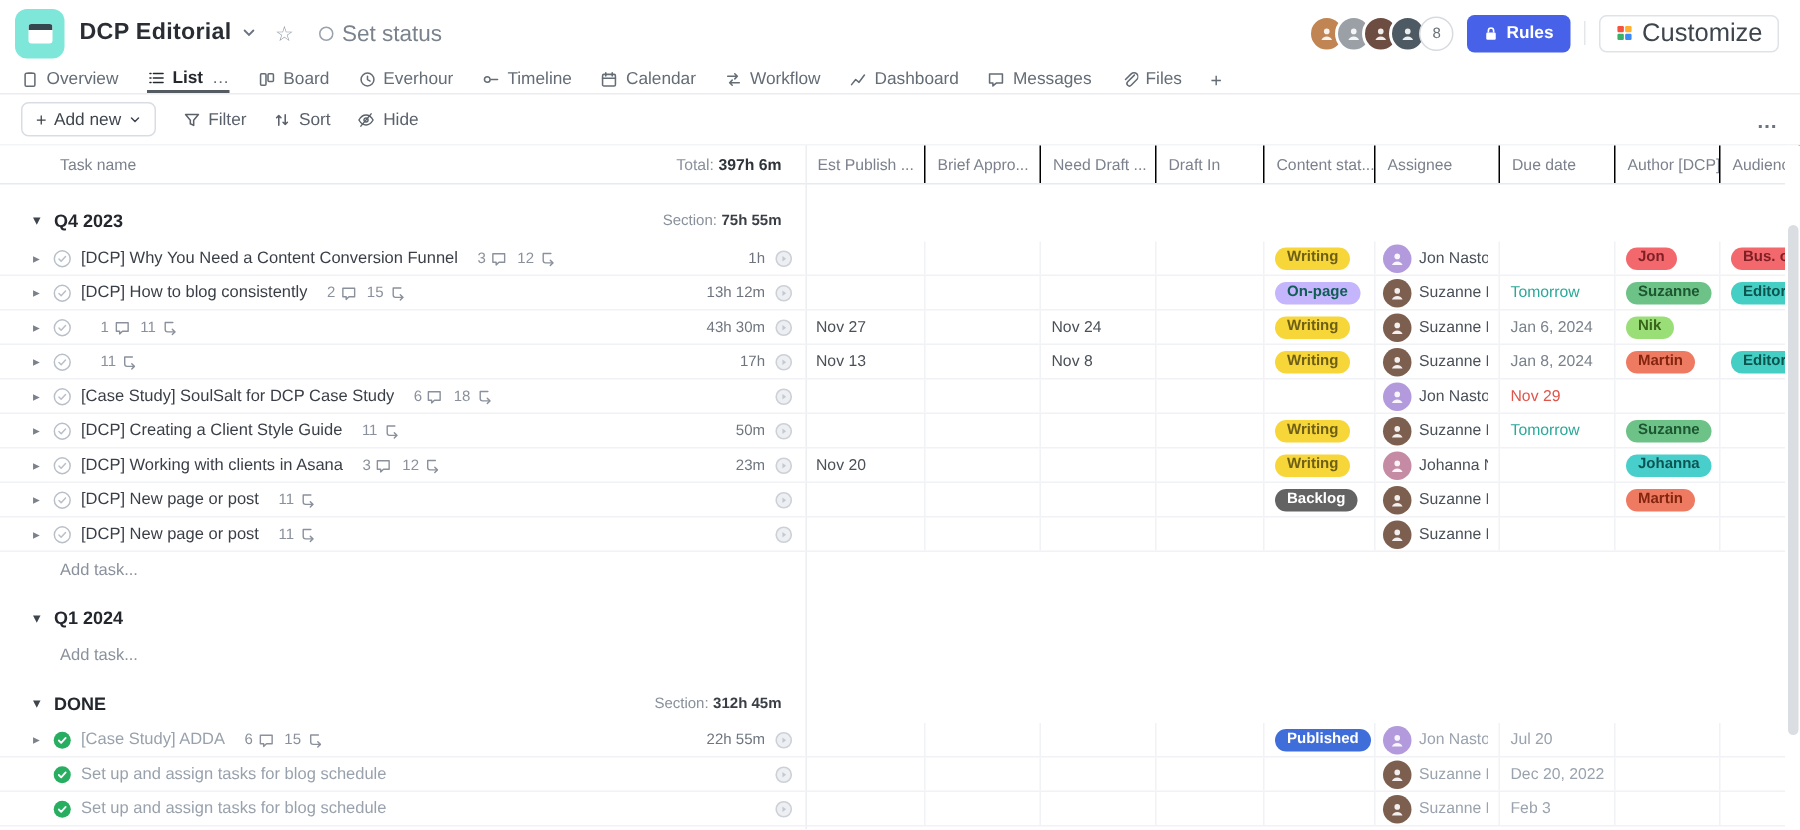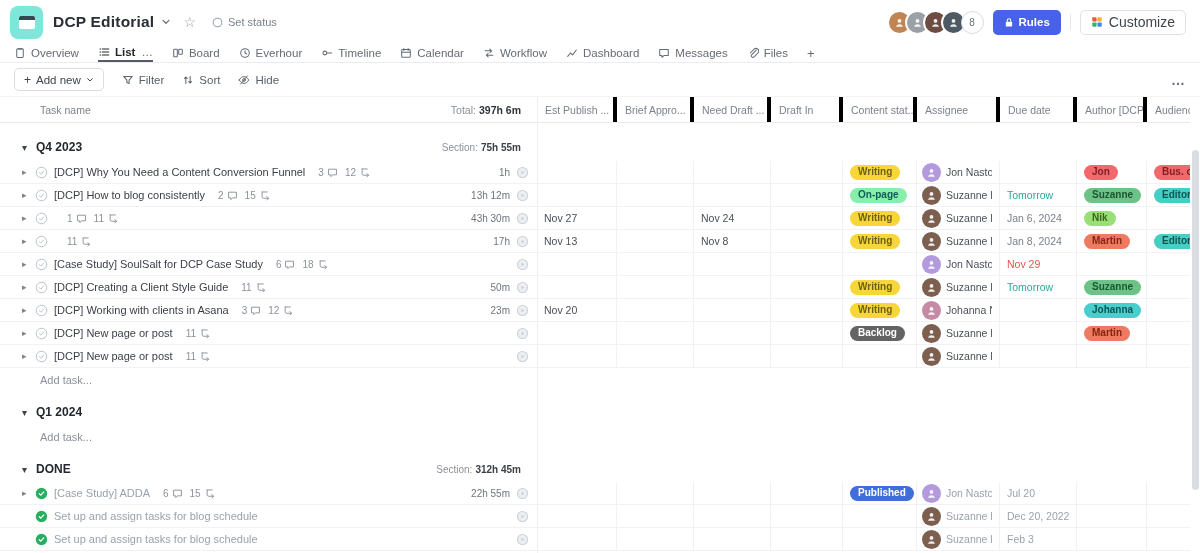--- a/index.html
+++ b/index.html
@@ -8,33 +8,33 @@
 
   
   .topbar { height:44px; display:flex; align-items:center; padding:0 14px 0 10px; }
   .app-icon { width:33px; height:33px; border-radius:8px; background:#7fe7d9; display:flex;
     align-items:center; justify-content:center; margin-right:10px; }
   .app-icon-inner { width:16px; height:13px; background:#fff; border-radius:2px; position:relative; overflow:hidden; }
   .app-icon-inner::before { content:""; position:absolute; top:0; left:0; right:0; height:4px; background:#35464e; }
   .title { font-size:15.5px; font-weight:700; letter-spacing:.2px; }
   .title-chevron { margin-left:7px; color:#6b7280; display:flex; }
   .star { margin-left:12px; color:#98a0aa; font-size:14px; line-height:1; }
-  .set-status { margin-left:16px; color:#7a828c; font-size:11px; display:flex; align-items:center; gap:5px; }
+  .set-status { margin-left:16px; color:#7a828c; font-size:15px; display:flex; align-items:center; gap:5px; }
   .topbar-right { margin-left:auto; display:flex; align-items:center; gap:9px; }
   .avatar-stack { display:flex; align-items:center; }
   .avatar { width:25px; height:25px; border-radius:50%; border:2px solid #fff; margin-left:-7px;
     display:flex; align-items:center; justify-content:center; }
   .avatar:first-child { margin-left:0; }
   .avatar-count { width:23px; height:23px; border-radius:50%; background:#fff; border:1px solid #d7dbe0;
     color:#6a7178; font-size:10px; display:flex; align-items:center; justify-content:center; margin-left:-5px; }
   .share-btn { height:25px; background:#4761e8; color:#fff; border:none; border-radius:5px; display:flex;
     align-items:center; gap:5px; padding:0 11px; font-size:11.5px; font-weight:600; cursor:pointer; }
   .vdiv { width:1px; height:16px; background:#e4e7ea; }
   .customize-btn { height:25px; background:#fff; border:1px solid #dfe3e8; border-radius:5px; display:flex;
-    align-items:center; gap:6px; padding:0 10px; font-size:14px; color:#3f454d; cursor:pointer; }
+    align-items:center; gap:6px; padding:0 10px; font-size:17px; color:#3f454d; cursor:pointer; }
 
   
   .tabbar { height:19px; display:flex; align-items:flex-start; gap:19px; padding-left:14px;
     border-bottom:1px solid #ececf0; font-size:11.5px; color:#646c75; }
   .tab { display:flex; align-items:center; gap:5px; height:18px; cursor:pointer; white-space:nowrap; }
   .tab.active { color:#24282e; font-weight:700; border-bottom:2px solid #555b63; }
   .tab-suffix { color:#646c75; font-weight:400; margin-left:1px; }
   .tab-plus { font-size:13px; color:#646c75; }
 
   
@@ -45,21 +45,21 @@
   .tool { display:flex; align-items:center; gap:5px; font-size:11.5px; color:#5a616b; cursor:pointer; }
   .toolbar-more { margin-left:auto; color:#6b7280; font-size:14px; font-weight:700; letter-spacing:1px; cursor:pointer; }
 
   
   .thead { height:26px; display:flex; align-items:center; border-bottom:1px solid #e8eaee;
     font-size:10.5px; color:#7c828d; }
   .task-h { width:537px; flex:none; display:flex; justify-content:space-between; align-items:center;
     padding:0 16px 0 40px; }
   .total .lbl { color:#8a919c; }
   .total .val { color:#2f343b; font-weight:700; margin-left:3px; }
-  .hcell { height:100%; display:flex; align-items:center; padding:0 8px; border-right:4px solid #000000;
+  .hcell { height:100%; display:flex; align-items:center; padding:0 8px; border-right:1px solid #000000;
     overflow:hidden; white-space:nowrap; flex:none; }
   .c0{width:80px}.c1{width:77px}.c2{width:77px}.c3{width:72px}.c4{width:74px}
   .c5{width:83px}.c6{width:77px}.c7{width:70px}.c8{width:53px}
 
   
   .rows { position:relative; z-index:1; }
   .section-block { margin-bottom:8px; }
   .section-head { height:26px; display:flex; align-items:center; }
   .section-block:nth-child(1) .section-head { height:38px; align-items:flex-end; padding-bottom:7px; }
   .task-span { width:537px; flex:none; display:flex; align-items:center; padding:0 16px 0 22px; }
@@ -428,21 +428,21 @@
               <circle cx="8" cy="8" r="6.2" fill="#edeff2" stroke="#ccd1d8" stroke-width="1.3"></circle>
               <path d="M6.9 5.8l3 2.2-3 2.2z" fill="#c2c9d1"></path>
             </svg>
           </span>
         </div>
         <div class="cell c0"></div>
         <div class="cell c1"></div>
         <div class="cell c2"></div>
         <div class="cell c3"></div>
         <div class="cell c4">
-          <span class="pill" style="background: #86efac; color: rgb(15, 93, 84);">On-page</span>
+          <span class="pill" style="background: #c4b5fd; color: rgb(15, 93, 84);">On-page</span>
         </div>
         <div class="cell c5" style="padding-left: 5px;">
           <span class="asg-avatar" style="background: rgb(125, 95, 80);">
             <svg width="11" height="11" viewBox="0 0 14 14" fill="#ffffff" opacity="0.9">
               <circle cx="7" cy="5" r="2.4"></circle>
               <path d="M2.5 12.4a4.8 4.8 0 0 1 9 0z"></path>
             </svg>
           </span>
           <span class="asg-name">Suzanne Robb</span>
         </div>

